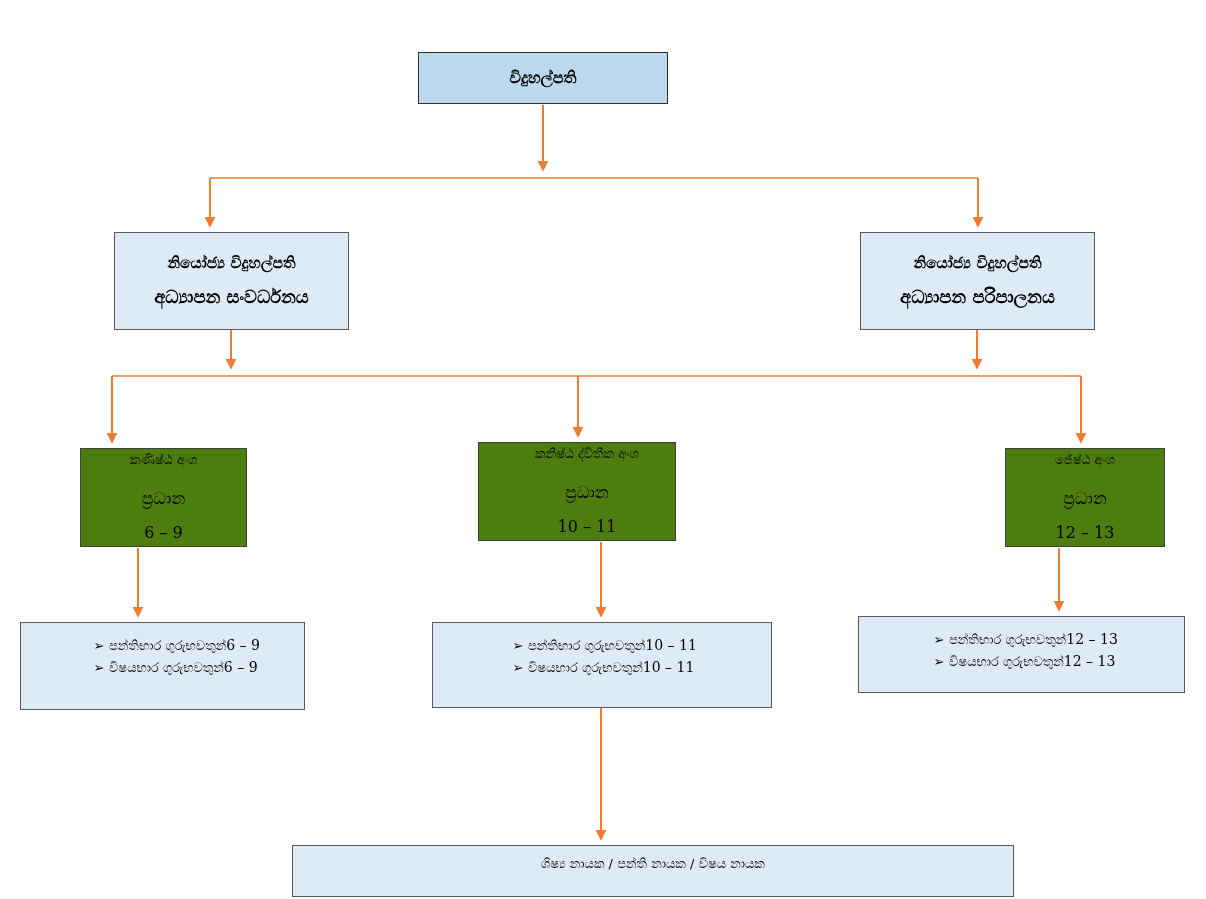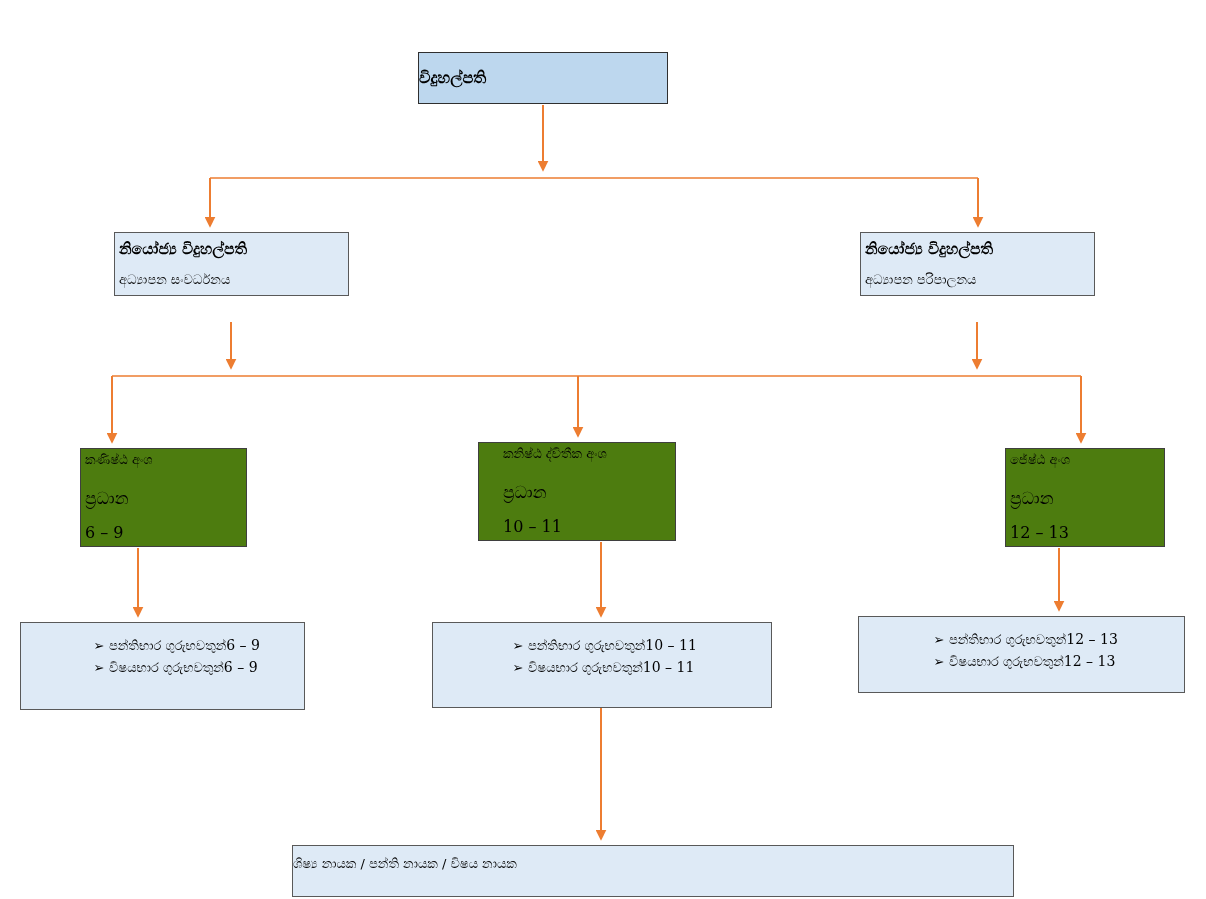--- a/index.html
+++ b/index.html
@@ -24,21 +24,21 @@
     top: 0;
     width: 1206px;
     height: 899px;
     pointer-events: none;
   }
   .node {
     position: absolute;
     box-sizing: border-box;
     display: flex;
     flex-direction: column;
-    align-items: flex-start;
+    align-items: center;
     justify-content: center;
     border: 1px solid #3f3f3f;
     color: #000000;
     text-align: center;
     z-index: 2;
   }
   
   .node-principal {
     left: 418px;
     top: 52px;
@@ -48,36 +48,37 @@
     border-color: #2f2f2f;
   }
   .node-principal .title {
     font-weight: bold;
     font-size: 16px;
     line-height: 1.25;
   }
   
   .node-deputy {
     width: 235px;
-    height: 64px;
+    height: 98px;
     background: #deeaf6;
     border-color: #595959;
     padding: 6px 4px;
   }
   .node-deputy-left  { left: 114px; top: 232px; }
   .node-deputy-right { left: 860px; top: 232px; }
   .node-deputy .title {
     font-weight: bold;
     font-size: 15.5px;
     line-height: 1.3;
     margin-bottom: 12px;
   }
   .node-deputy .subtitle {
-    font-size: 13px;
-    line-height: 1.3;
+    font-size: 18px;
+    line-height: 1.3;
+    font-weight: bold;
   }
   
   .node-section {
     height: 99px;
     background: #4d7c0f;
     border-color: #3f3f3f;
     padding: 4px;
   }
   .node-section .line1 {
     font-size: 13px;

